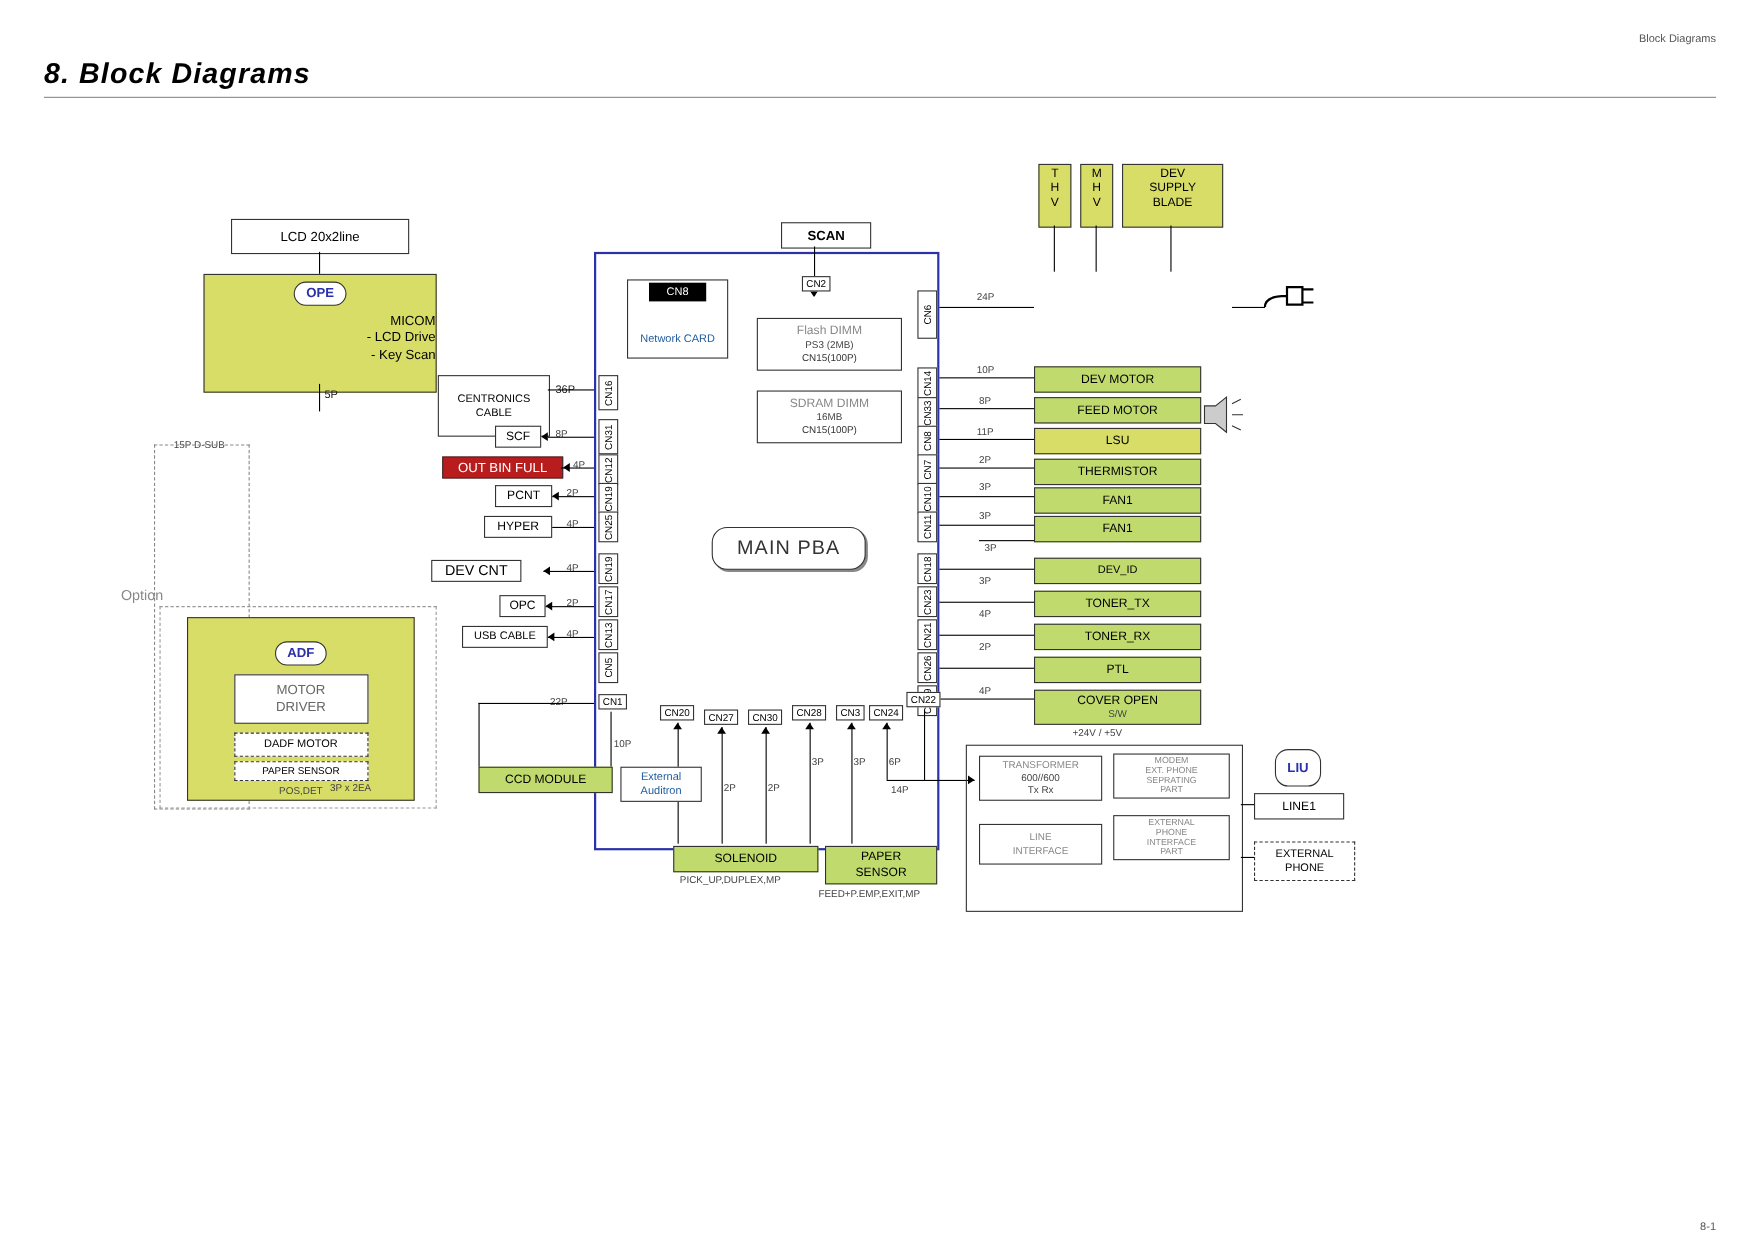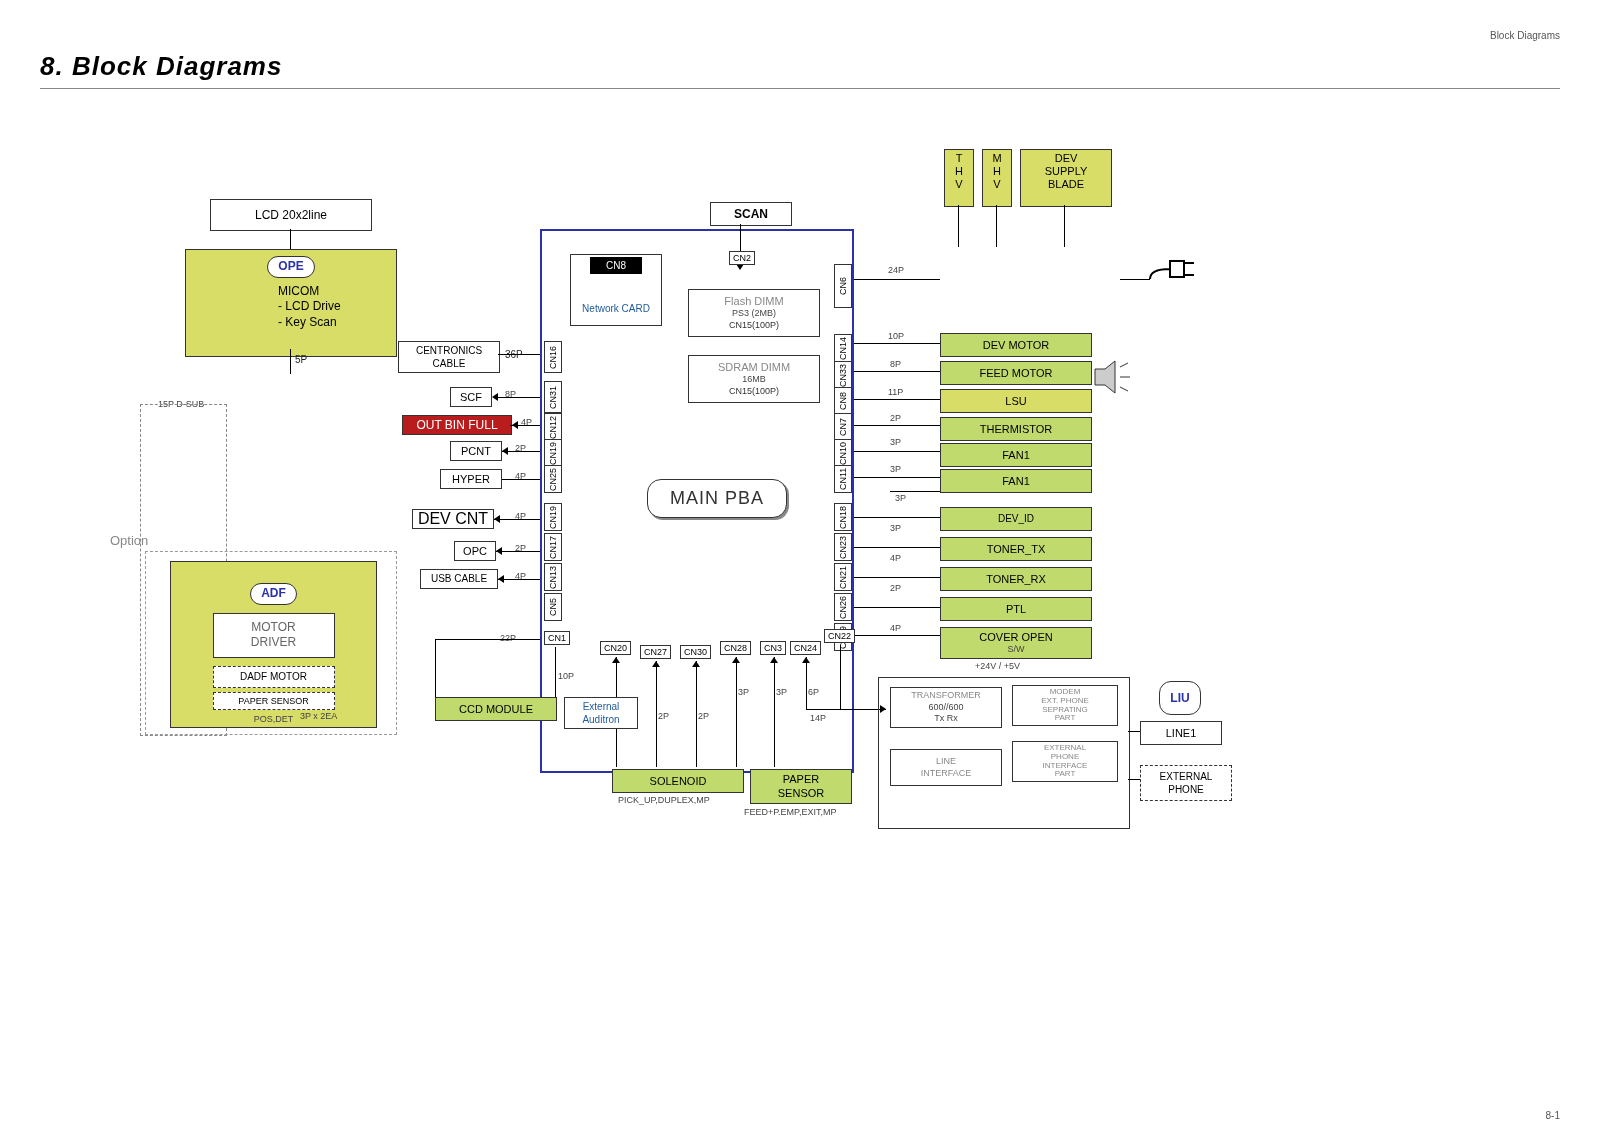--- a/index.html
+++ b/index.html
@@ -36,21 +36,21 @@
 <div class="stage">
 
 <div class="main-pba" style="left:500px;top:120px;width:310px;height:540px"></div>
 <div class="main-pill" style="left:607px;top:370px">MAIN  PBA</div>
 
 <div class="box plain" style="left:170px;top:90px;width:160px;height:30px;line-height:30px">LCD 20x2line</div>
 <div class="conn-v" style="left:250px;top:120px;height:20px"></div>
 
 <div class="box yellow" style="left:145px;top:140px;width:210px;height:100px;padding-top:6px">
   <span class="pill">OPE</span>
-  <div style="margin-top:6px;text-align:left;padding-left:92px">
+  <div style="margin-top:6px;text-align:right;padding-left:92px">
     <div>MICOM</div>
     <div>-  LCD Drive</div>
     <div>-  Key Scan</div>
   </div>
 </div>
 <div class="conn-v" style="left:250px;top:240px;height:25px"></div>
 <div class="label" style="left:255px;top:245px">5P</div>
 
 <div class="label tiny" style="left:118px;top:290px">15P  D-SUB</div>
 
@@ -86,35 +86,35 @@
   <div class="tiny">PS3 (2MB)</div>
   <div class="tiny" style="color:#333">CN15(100P)</div>
 </div>
 
 <div class="box plain" style="left:648px;top:246px;width:130px;padding:4px 0;color:#888">
   <div style="font-size:11px">SDRAM DIMM</div>
   <div class="tiny">16MB</div>
   <div class="tiny" style="color:#333">CN15(100P)</div>
 </div>
 
-<div class="box plain" style="left:358px;top:232px;width:100px;font-size:10px;padding:2px 0;white-space:pre-line">CENTRONICS
+<div class="box plain" style="left:358px;top:232px;width:100px;font-size:10px;padding:14px 0;white-space:pre-line">CENTRONICS
 CABLE</div>
 <div class="label" style="left:465px;top:240px">36P</div>
 <div class="box plain" style="left:410px;top:278px;width:40px;height:18px;line-height:18px;font-size:11px">SCF</div>
 <div class="arrow-l" style="left:452px;top:284px"></div>
 <div class="label tiny" style="left:465px;top:280px">8P</div>
 <div class="box plain" style="left:362px;top:306px;width:108px;height:18px;line-height:18px;font-size:12px;background:#b91c1c;color:#fff">OUT  BIN  FULL</div>
 <div class="arrow-l" style="left:472px;top:312px"></div>
 <div class="label tiny" style="left:481px;top:308px">4P</div>
 <div class="box plain" style="left:410px;top:332px;width:50px;height:18px;line-height:18px;font-size:11px">PCNT</div>
 <div class="arrow-l" style="left:462px;top:338px"></div>
 <div class="label tiny" style="left:475px;top:334px">2P</div>
 <div class="box plain" style="left:400px;top:360px;width:60px;height:18px;line-height:18px;font-size:11px">HYPER</div>
 <div class="label tiny" style="left:475px;top:362px">4P</div>
-<div class="box plain" style="left:372px;top:400px;width:80px;height:18px;line-height:18px;font-size:16px">DEV  CNT</div>
+<div class="box plain" style="left:352px;top:400px;width:80px;height:18px;line-height:18px;font-size:13px">DEV  CNT</div>
 <div class="arrow-l" style="left:454px;top:406px"></div>
 <div class="label tiny" style="left:475px;top:402px">4P</div>
 <div class="box plain" style="left:414px;top:432px;width:40px;height:18px;line-height:18px;font-size:11px">OPC</div>
 <div class="arrow-l" style="left:456px;top:438px"></div>
 <div class="label tiny" style="left:475px;top:434px">2P</div>
 <div class="box plain" style="left:380px;top:460px;width:76px;height:18px;line-height:18px;font-size:10px">USB CABLE</div>
 <div class="arrow-l" style="left:458px;top:466px"></div>
 <div class="label tiny" style="left:475px;top:462px">4P</div>
 
 <div class="conn-h" style="left:458px;top:245px;width:42px"></div>

